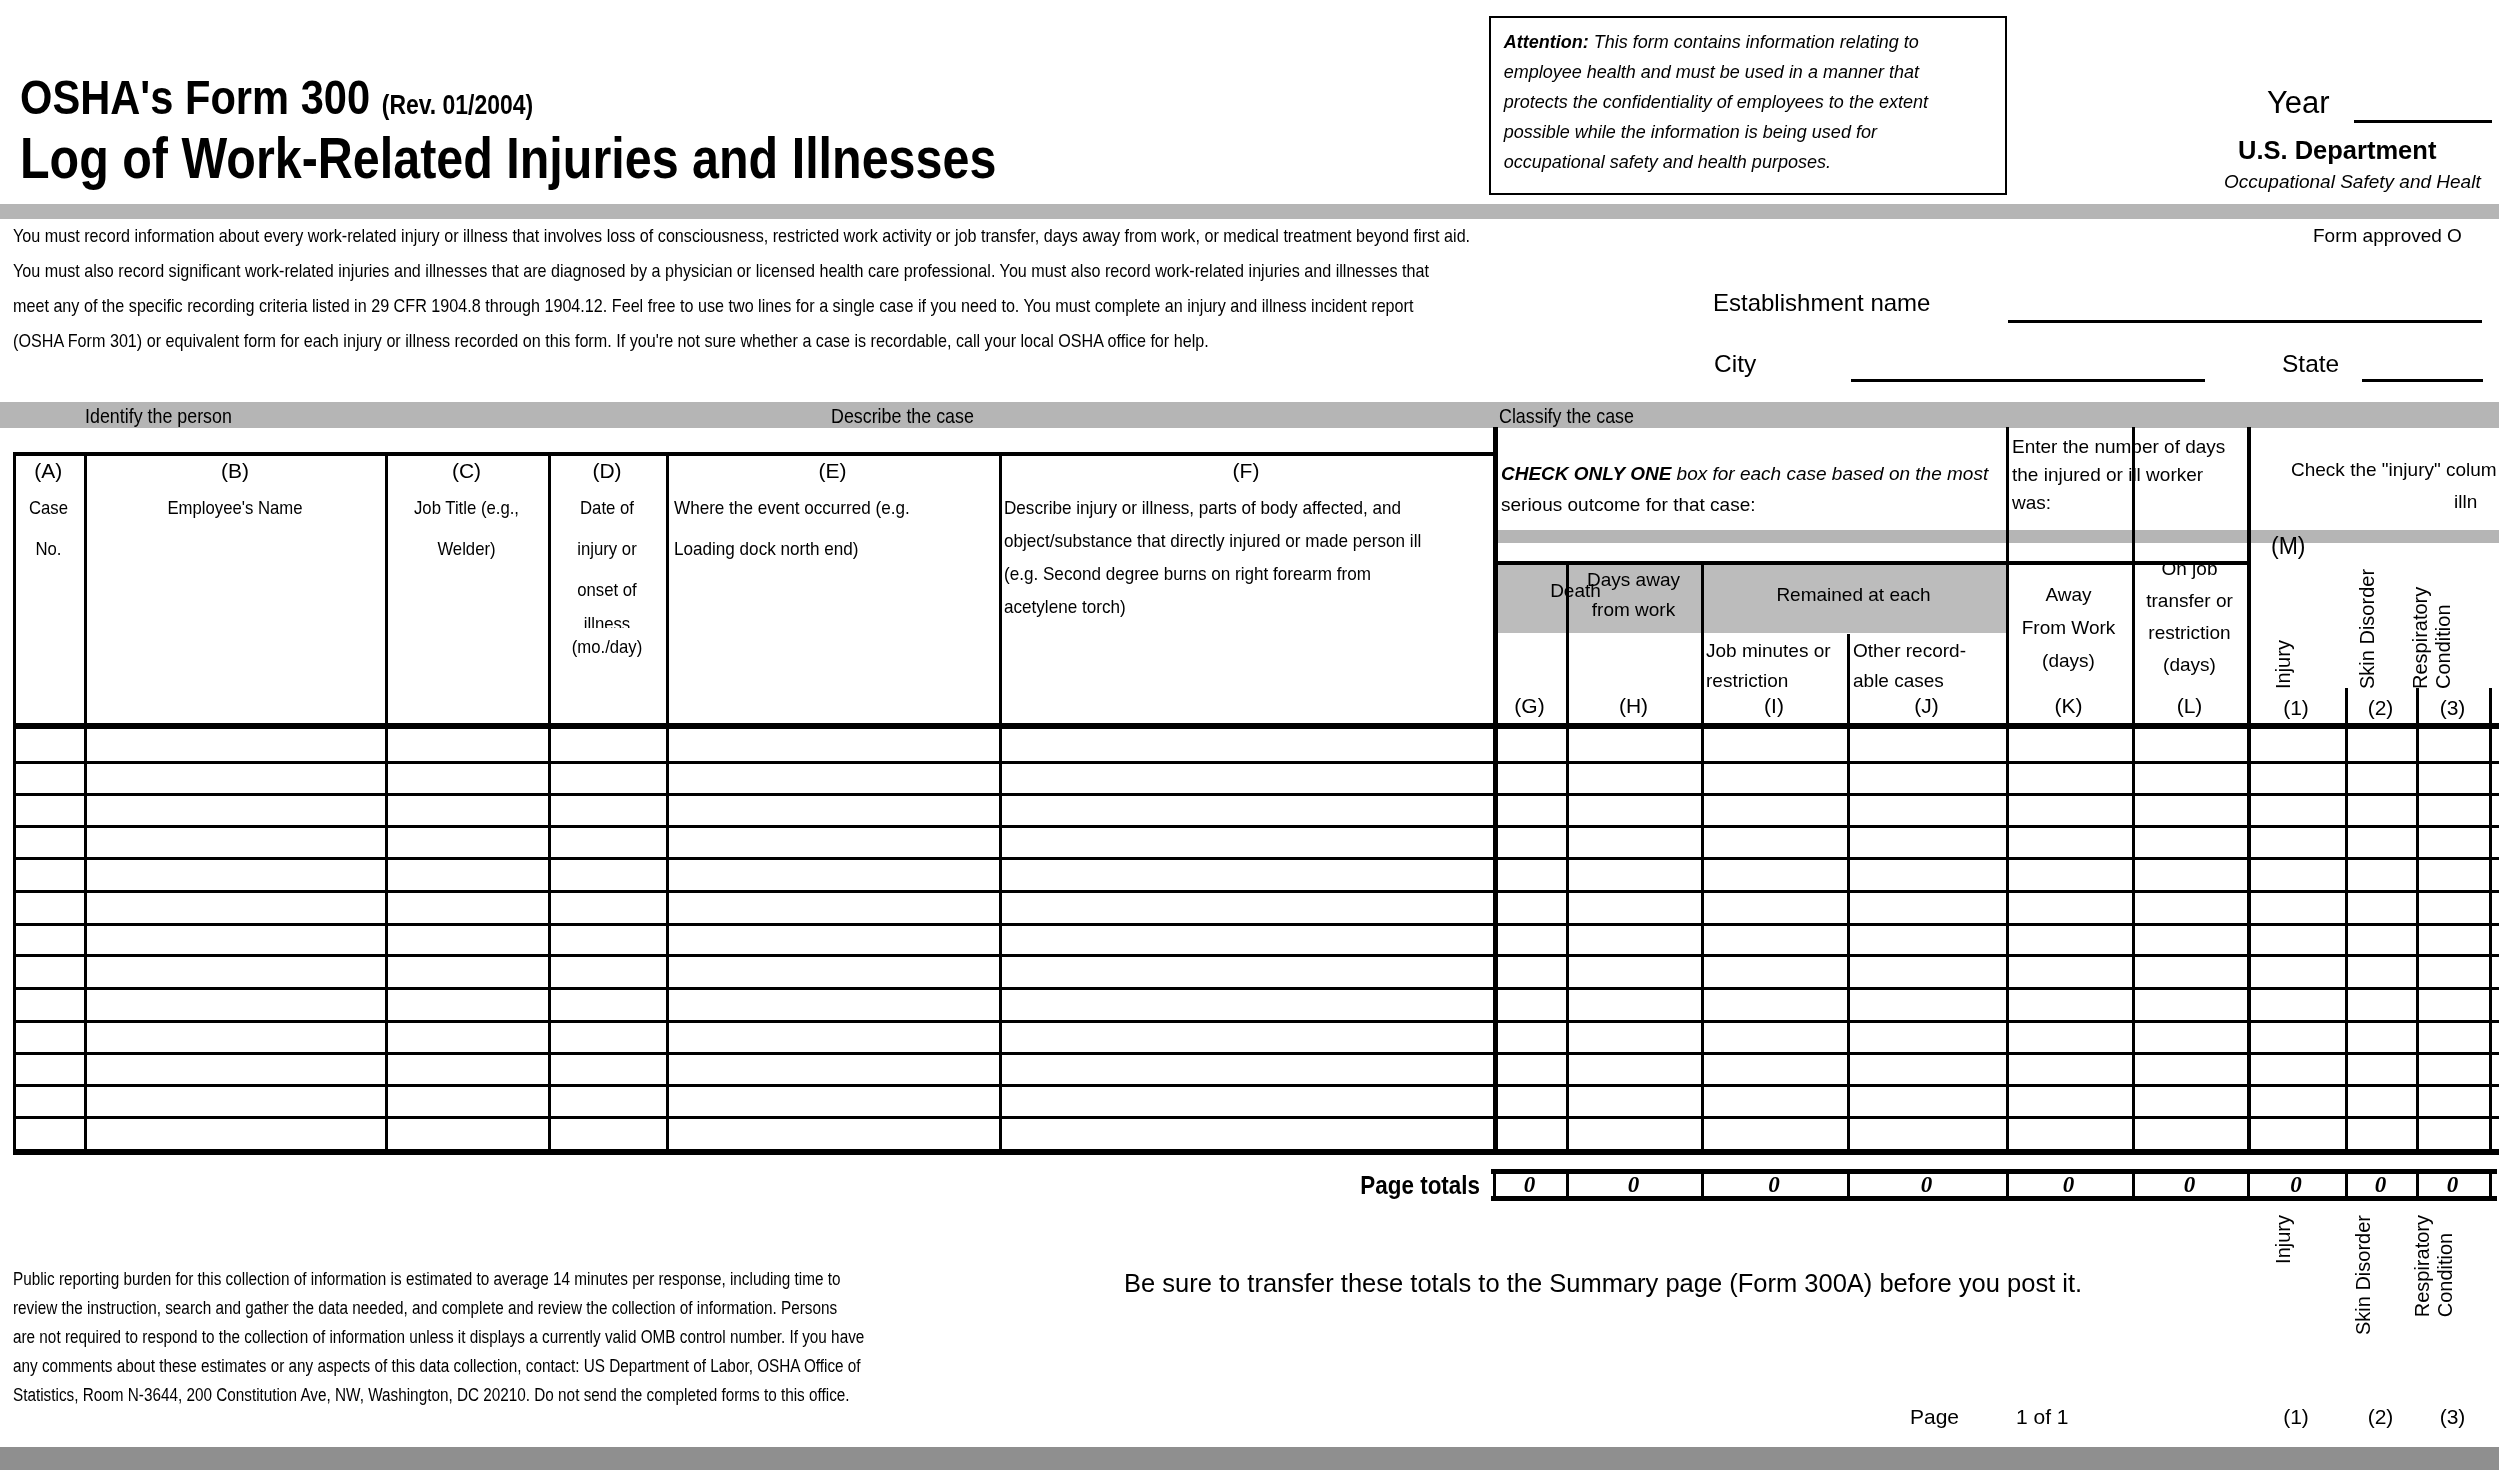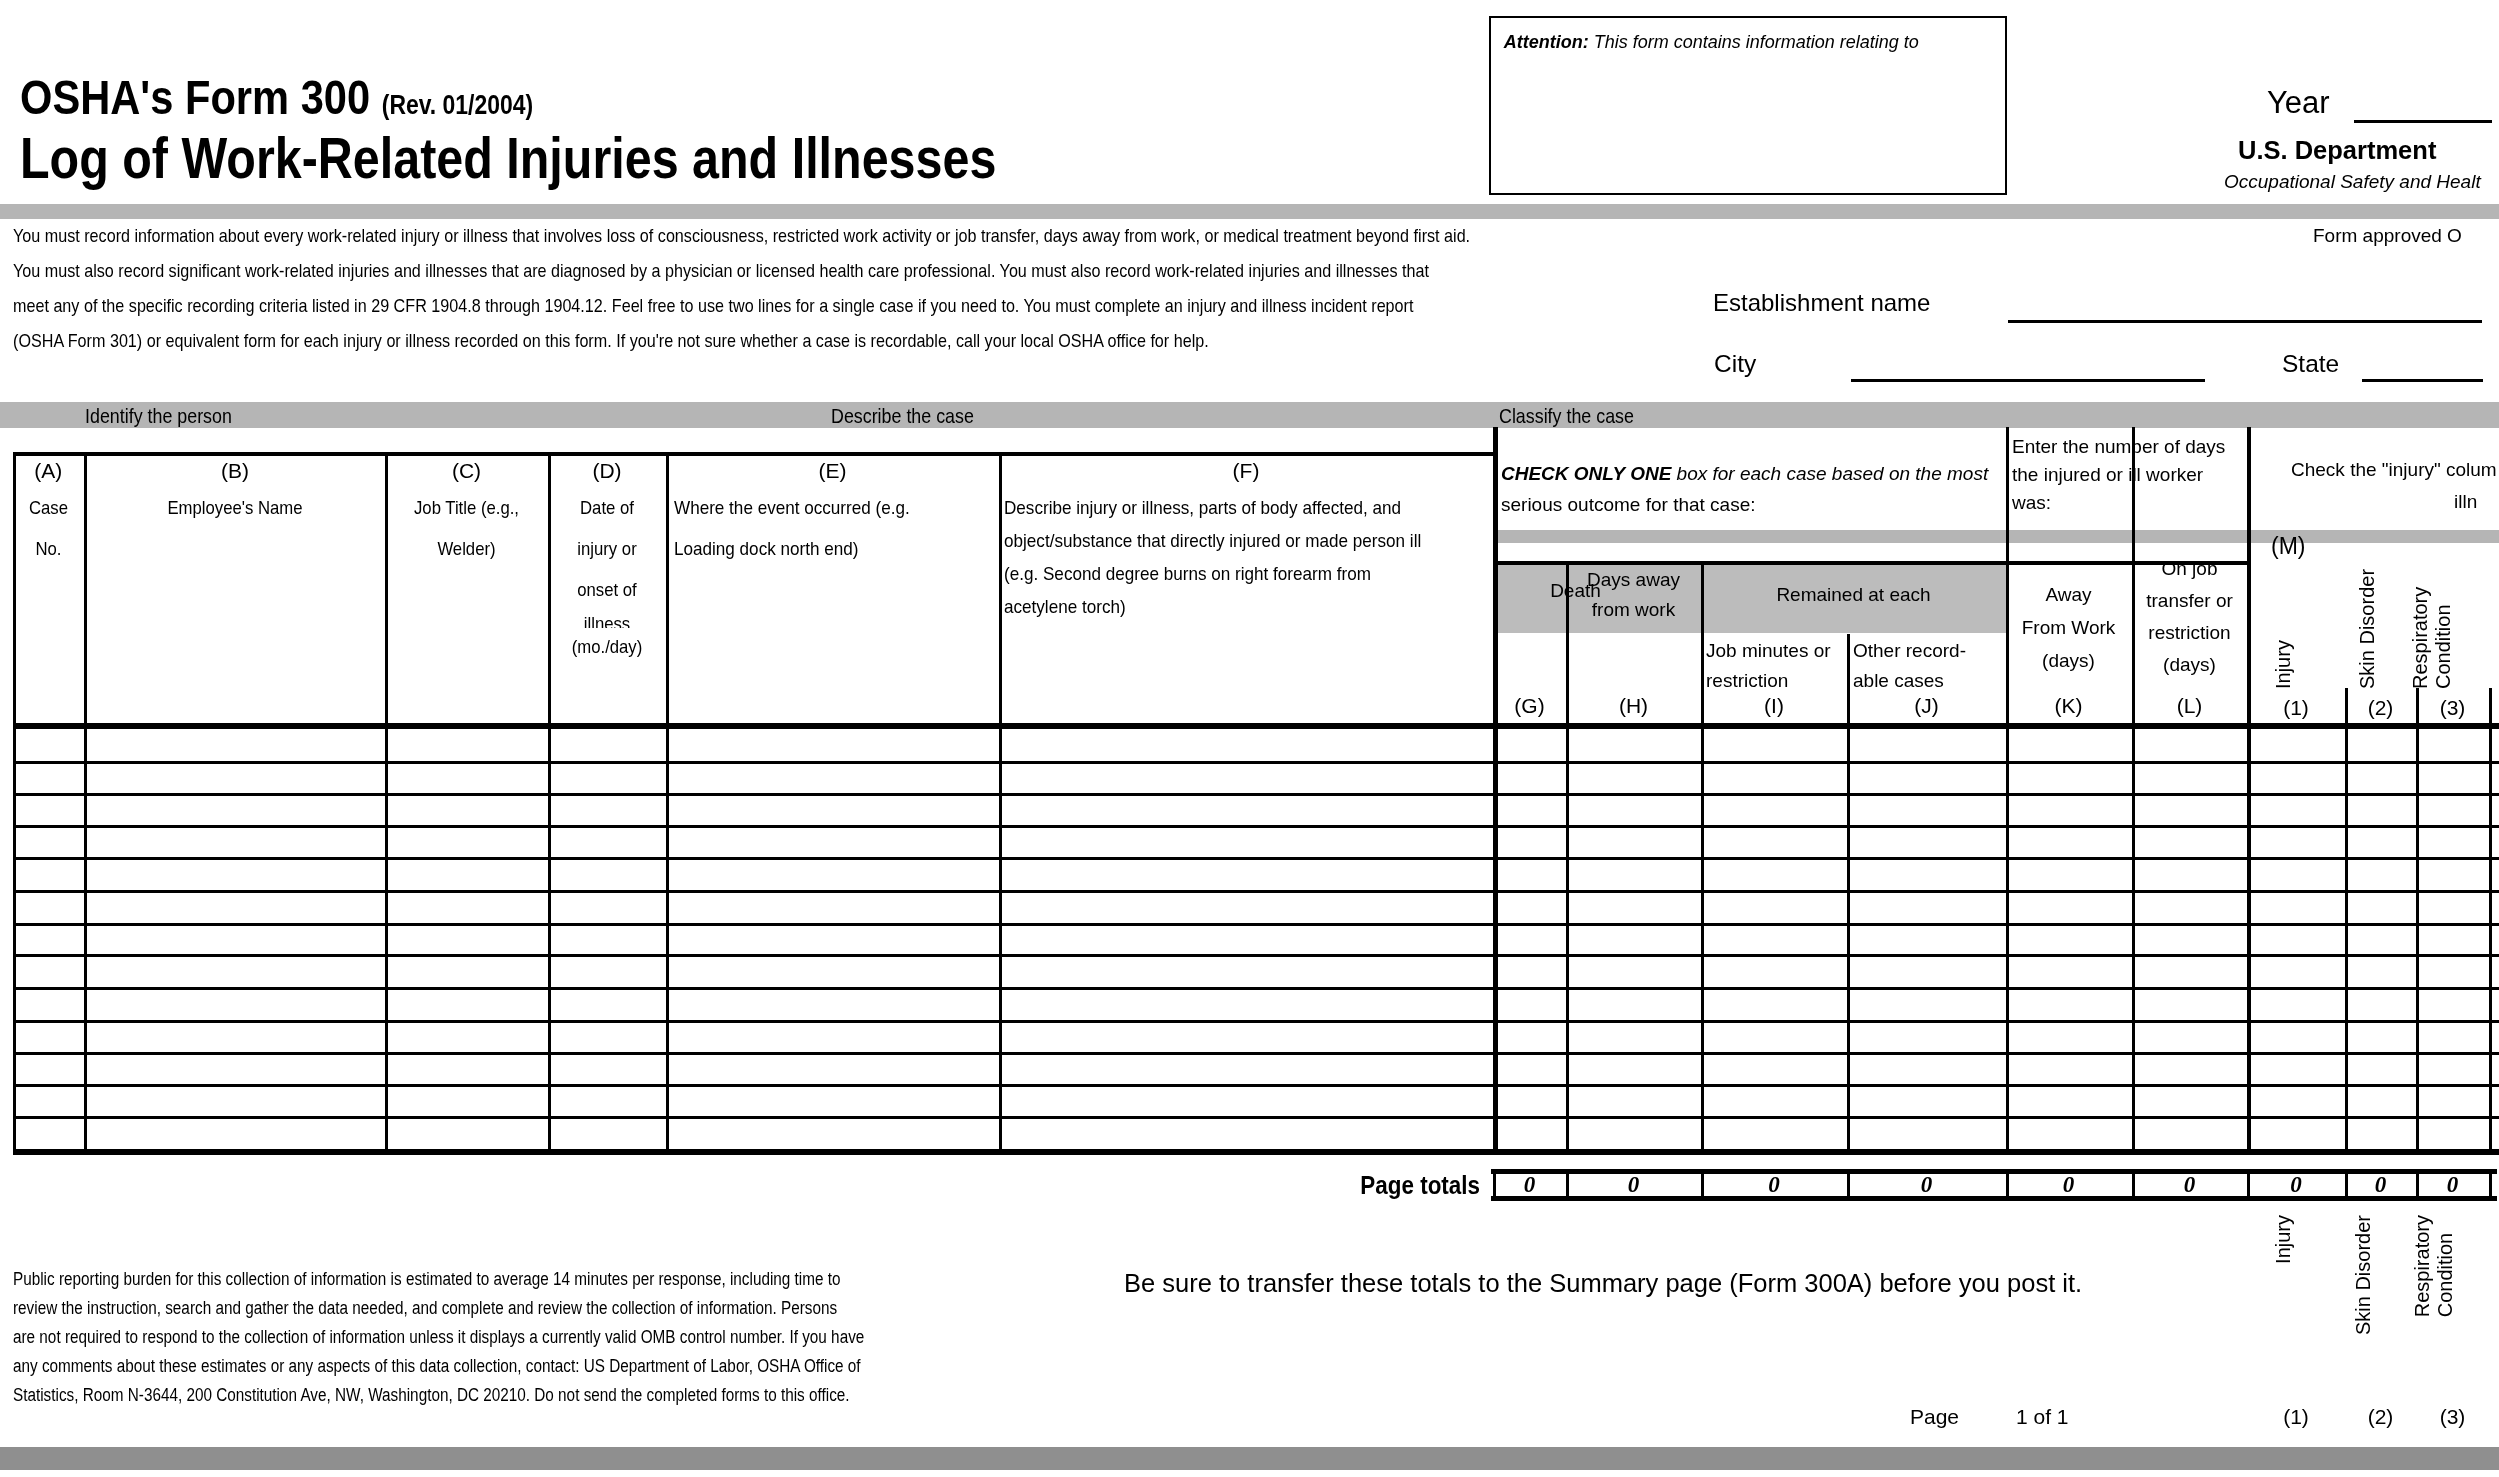--- a/index.html
+++ b/index.html
@@ -37,20 +37,24 @@
 
 <div id="page">
 
   <div class="abs title1 cxL" style="left:20px; top:69px;"><span>OSHA's Form 300</span> <span class="rev">(Rev. 01/2004)</span></div>
   <div class="abs title2 cxL" style="left:20px; top:125px;">Log of Work-Related Injuries and Illnesses</div>
 
   <div class="abs" style="left:1489px; top:16.4px; width:514px; height:175px; border:2.7px solid #000;font-style:italic;">
     <div class="attn" style="padding:9px 12.7px;">
       <span class="b">Attention:</span>
       <span>This form contains information relating to</span>
+      <div class="pre">employee health and must be used in a manner that
+protects the confidentiality of employees to the extent
+possible while the information is being used for
+occupational safety and health purposes.</div>
     </div>
   </div>
 
   <div class="abs" style="left:2267px; top:85px; font-size:31px;">Year</div>
   <div class="line" style="left:2354px; top:120px; width:138px; height:2.7px;"></div>
   <div class="abs b nowrap" style="left:2238px; top:136px; font-size:25.5px;">U.S. Department</div>
   <div class="abs nowrap" style="left:2224px; top:171px; font-size:19px;font-style:italic;">Occupational Safety and Healt</div>
 
   <div class="grayrect" style="left:0; top:204px; width:2500px; height:14.5px; background:#b5b5b5;"></div>
 

